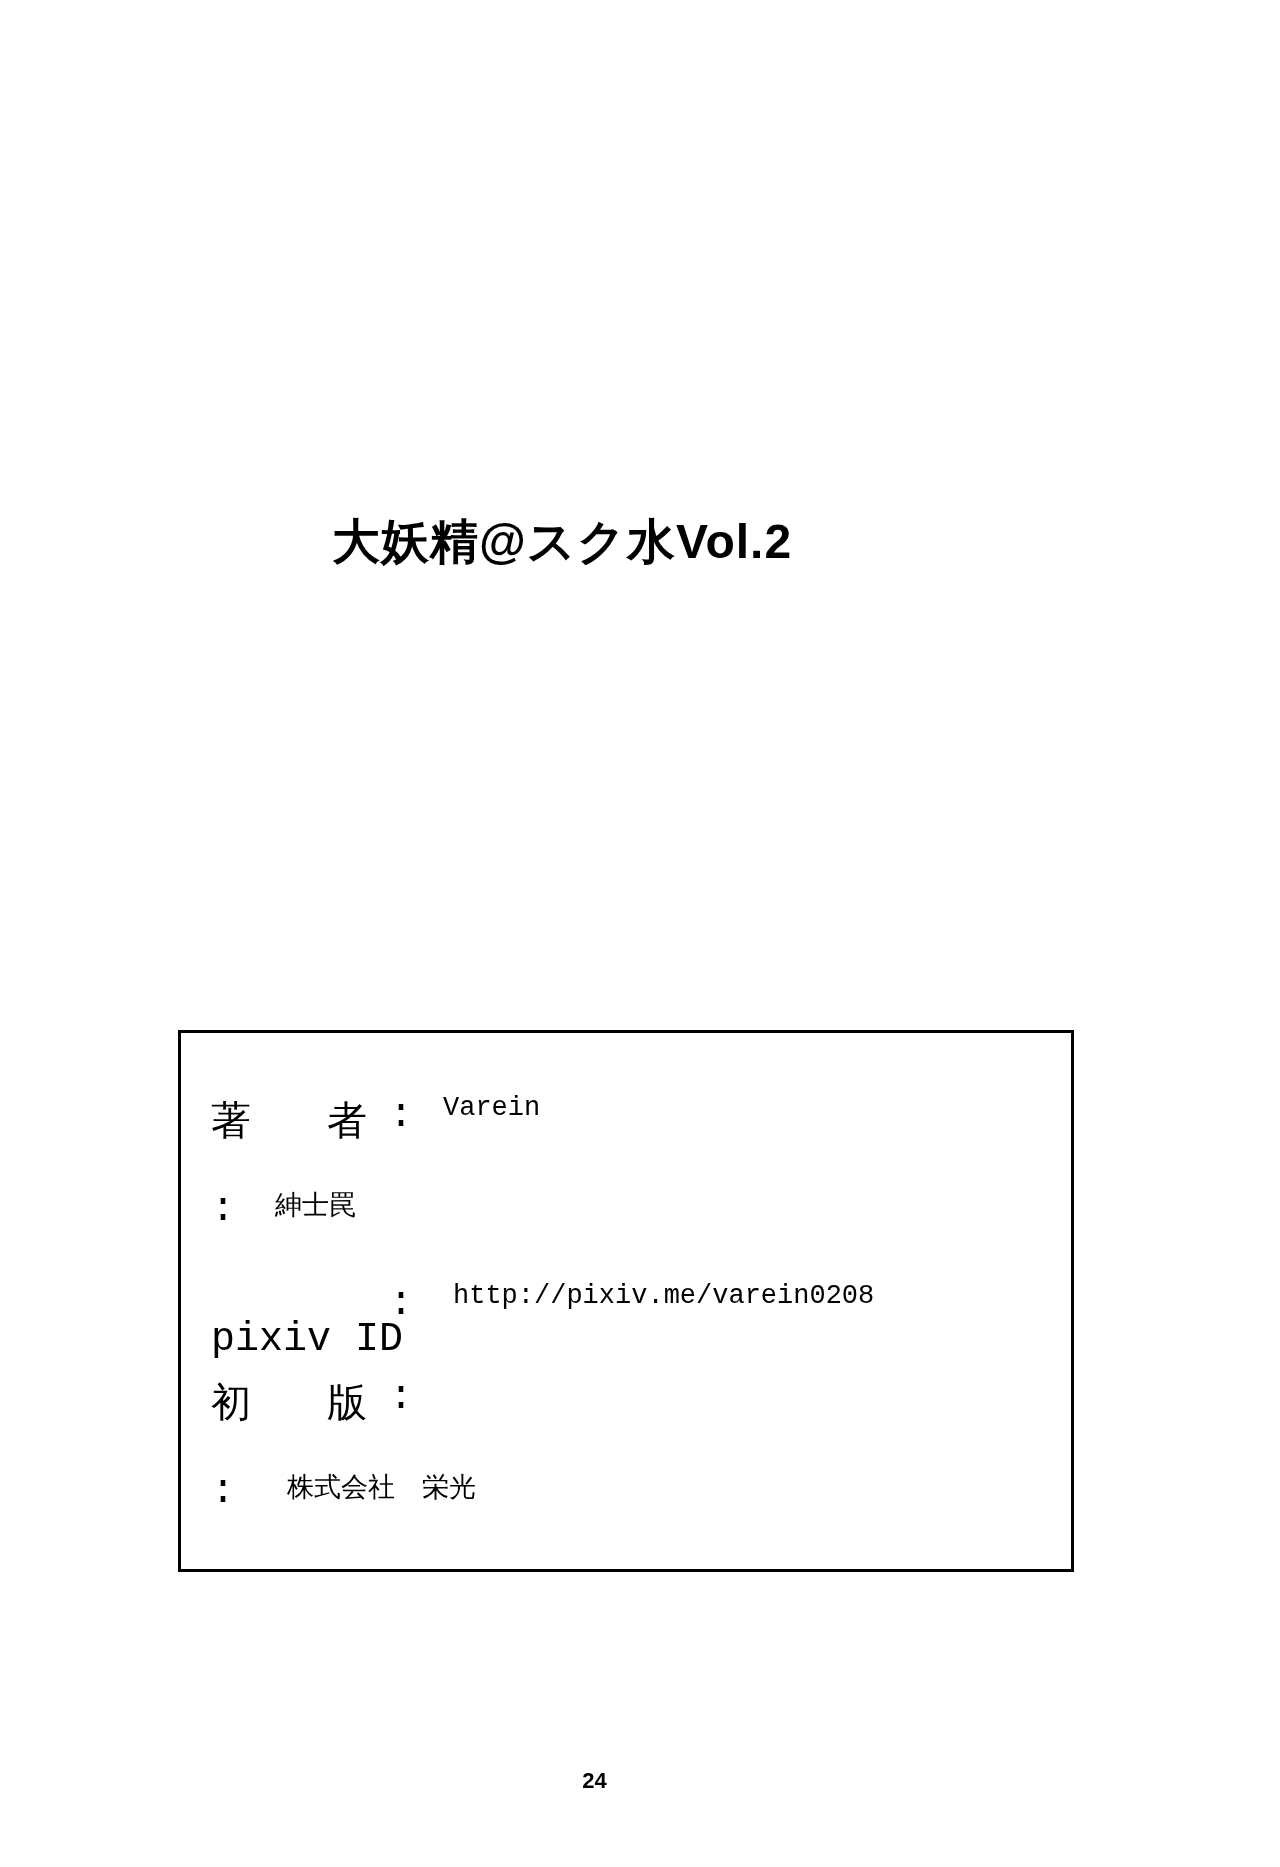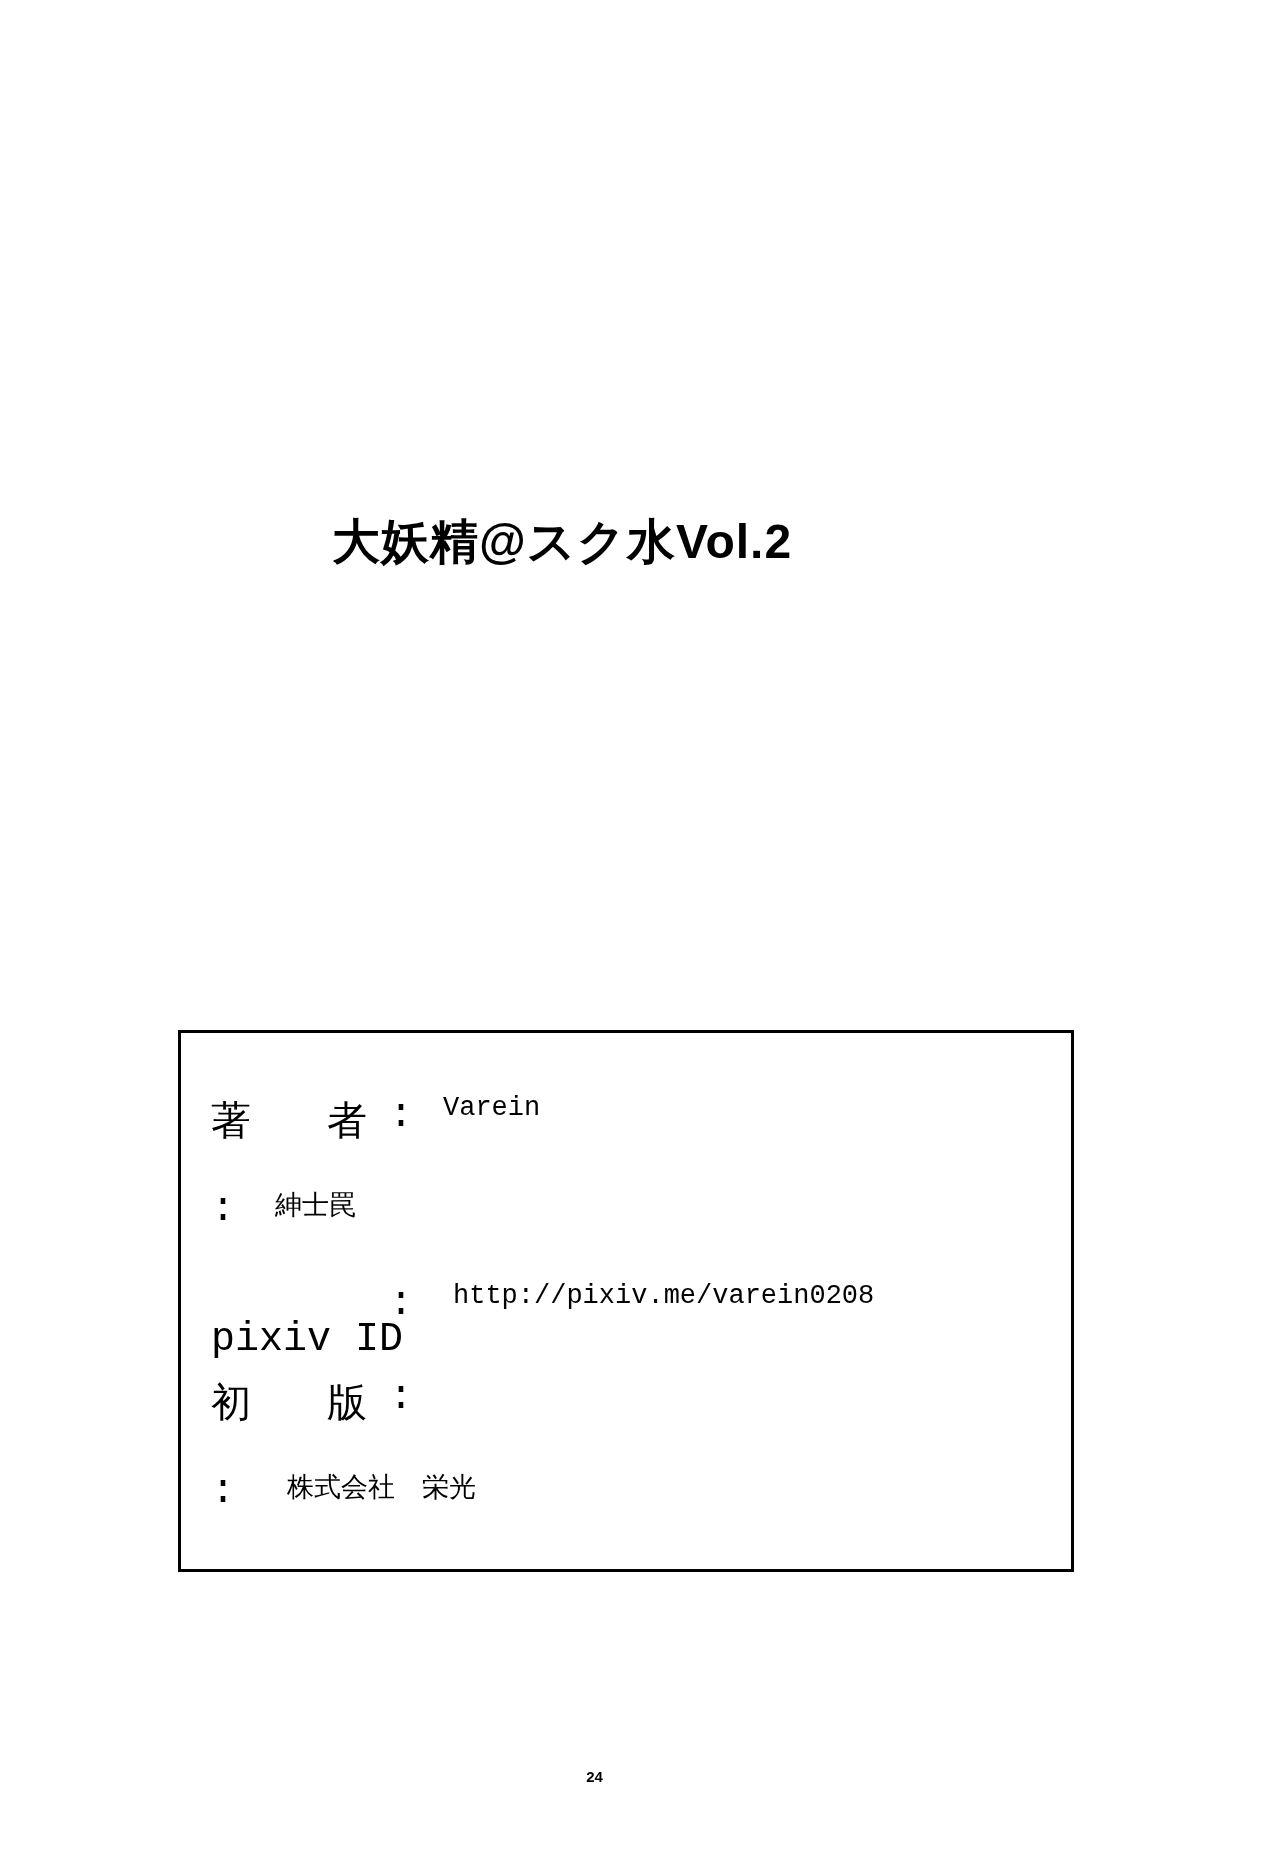--- a/index.html
+++ b/index.html
@@ -80,21 +80,21 @@
   }
   .colo-value.indent-sm { padding-left: 10px; }
   .colo-value.indent-md { padding-left: 22px; }
 
   .page-number {
     position: absolute;
     top: 1768px;
     left: 0;
     width: 1189px;
     text-align: center;
-    font-size: 15px;
+    font-size: 22px;
     font-weight: bold;
     color: #000000;
   }
 </style>
 </head>
 <body>
 
 <div class="page">
 
   <div class="title">大妖精@スク水Vol.2</div>

